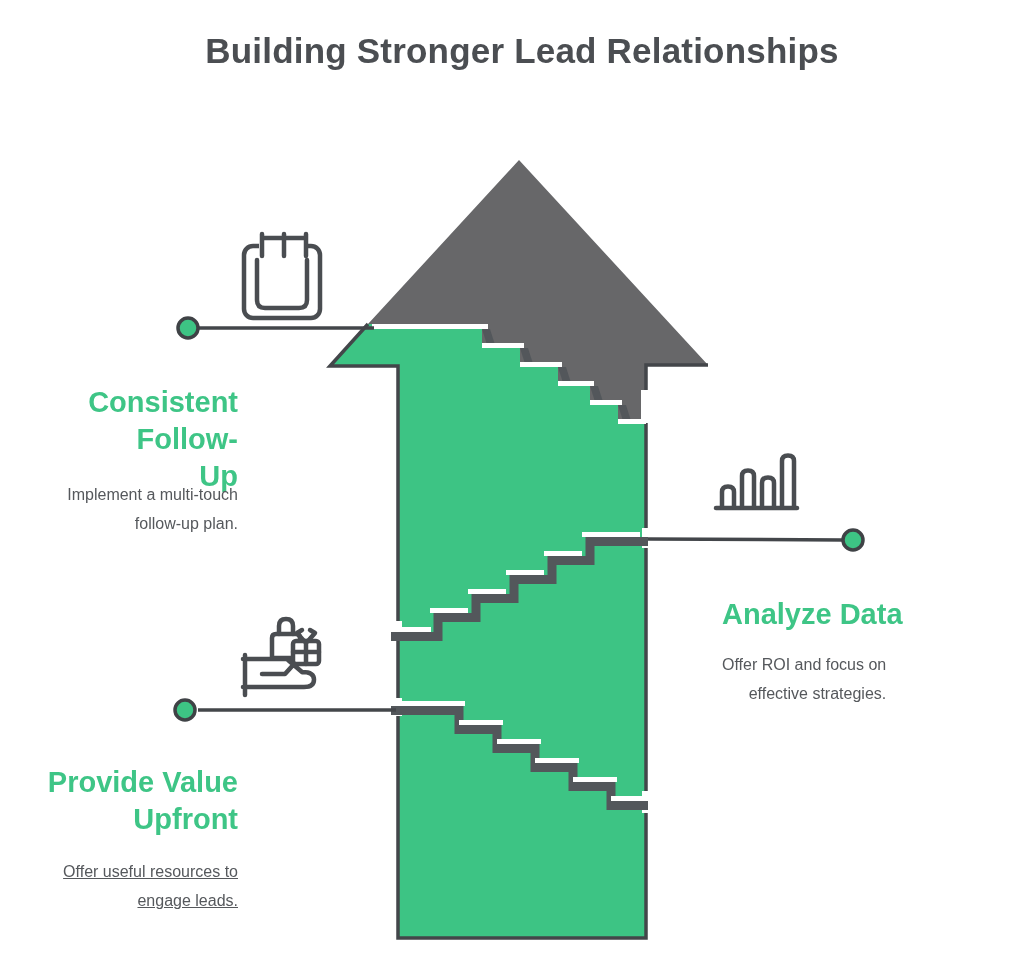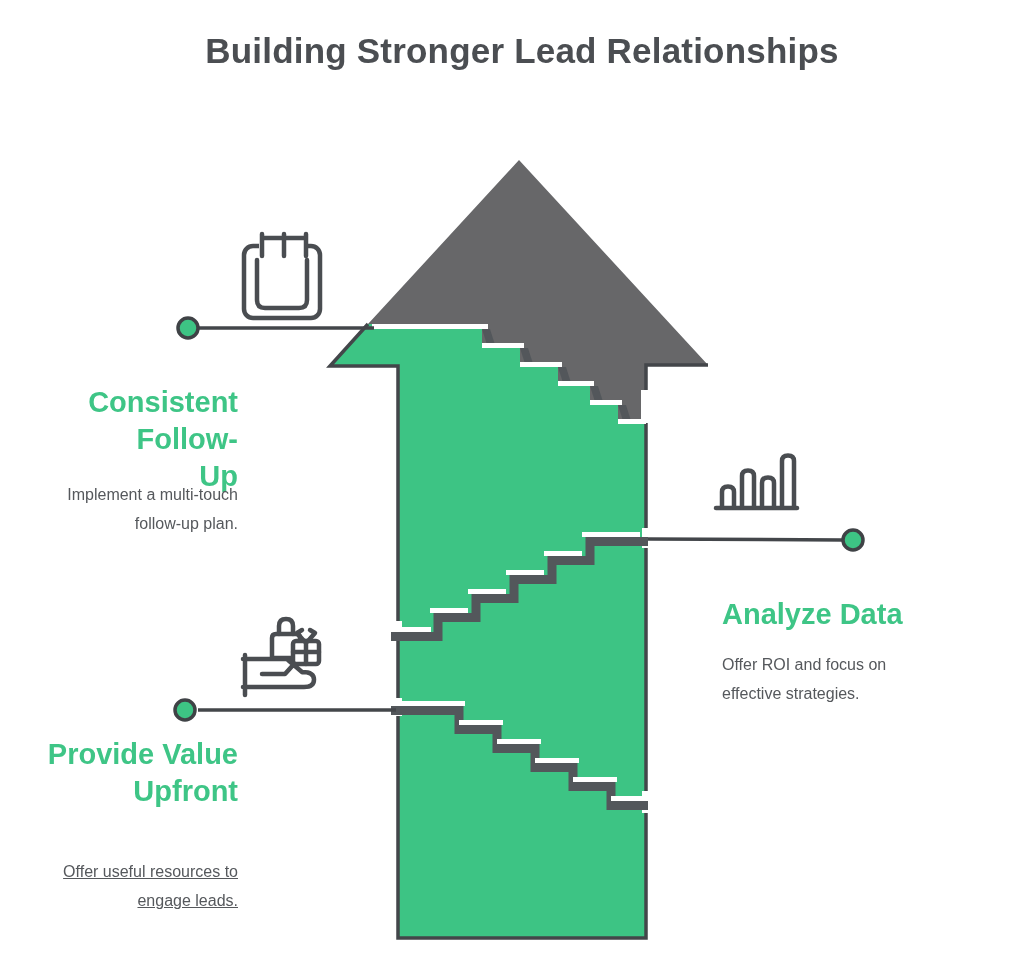--- a/index.html
+++ b/index.html
@@ -6,21 +6,21 @@
   body{width:1024px;height:980px;background:#ffffff;position:relative;overflow:hidden;
        font-family:"Liberation Sans","DejaVu Sans",sans-serif;}
   .stage{position:absolute;inset:0;width:944px;height:980px;}
   svg.diagram{position:absolute;left:0;top:0;}
   .page-title{position:absolute;left:10px;top:31px;width:1024px;text-align:center;
       font-size:35px;font-weight:bold;color:#4b4e52;letter-spacing:.2px;}
   .heading{position:absolute;font-size:29px;font-weight:bold;color:#3ec586;
       line-height:37px;white-space:pre-line;}
   .body-text{position:absolute;font-size:16px;color:#55585c;line-height:29px;white-space:pre-line;}
   .align-r{text-align:right;}
-  .align-l{text-align:left;}
+  .align-l{text-align:right;}
 </style>
 </head>
 <body>
 
 <div class="stage">
 
   <svg class="diagram" width="1024" height="980" viewBox="0 0 1024 980">
 
     <g>
       <polygon fill="#3dc484" points="368,324 482,324 482,343 520,343 520,362 558,362 558,381 590,381 590,400 618,400 618,419 646,419 646,938 398,938 398,366 330,366"></polygon>
@@ -115,19 +115,19 @@
 follow-up plan.</div>
   </div>
 
   <div>
     <div class="heading align-l" style="left:722px;top:596px;">Analyze Data</div>
     <div class="body-text align-l" style="left:722px;top:650px;">Offer ROI and focus on
 effective strategies.</div>
   </div>
 
   <div>
-    <div class="heading align-r" style="right:706px;top:736px;">Provide Value
+    <div class="heading align-r" style="right:706px;top:764px;">Provide Value
 Upfront</div>
     <div class="body-text align-r" style="right:706px;top:857px;text-decoration:underline;">Offer useful resources to
 engage leads.</div>
   </div>
 
 </div>
 
 </body></html>

